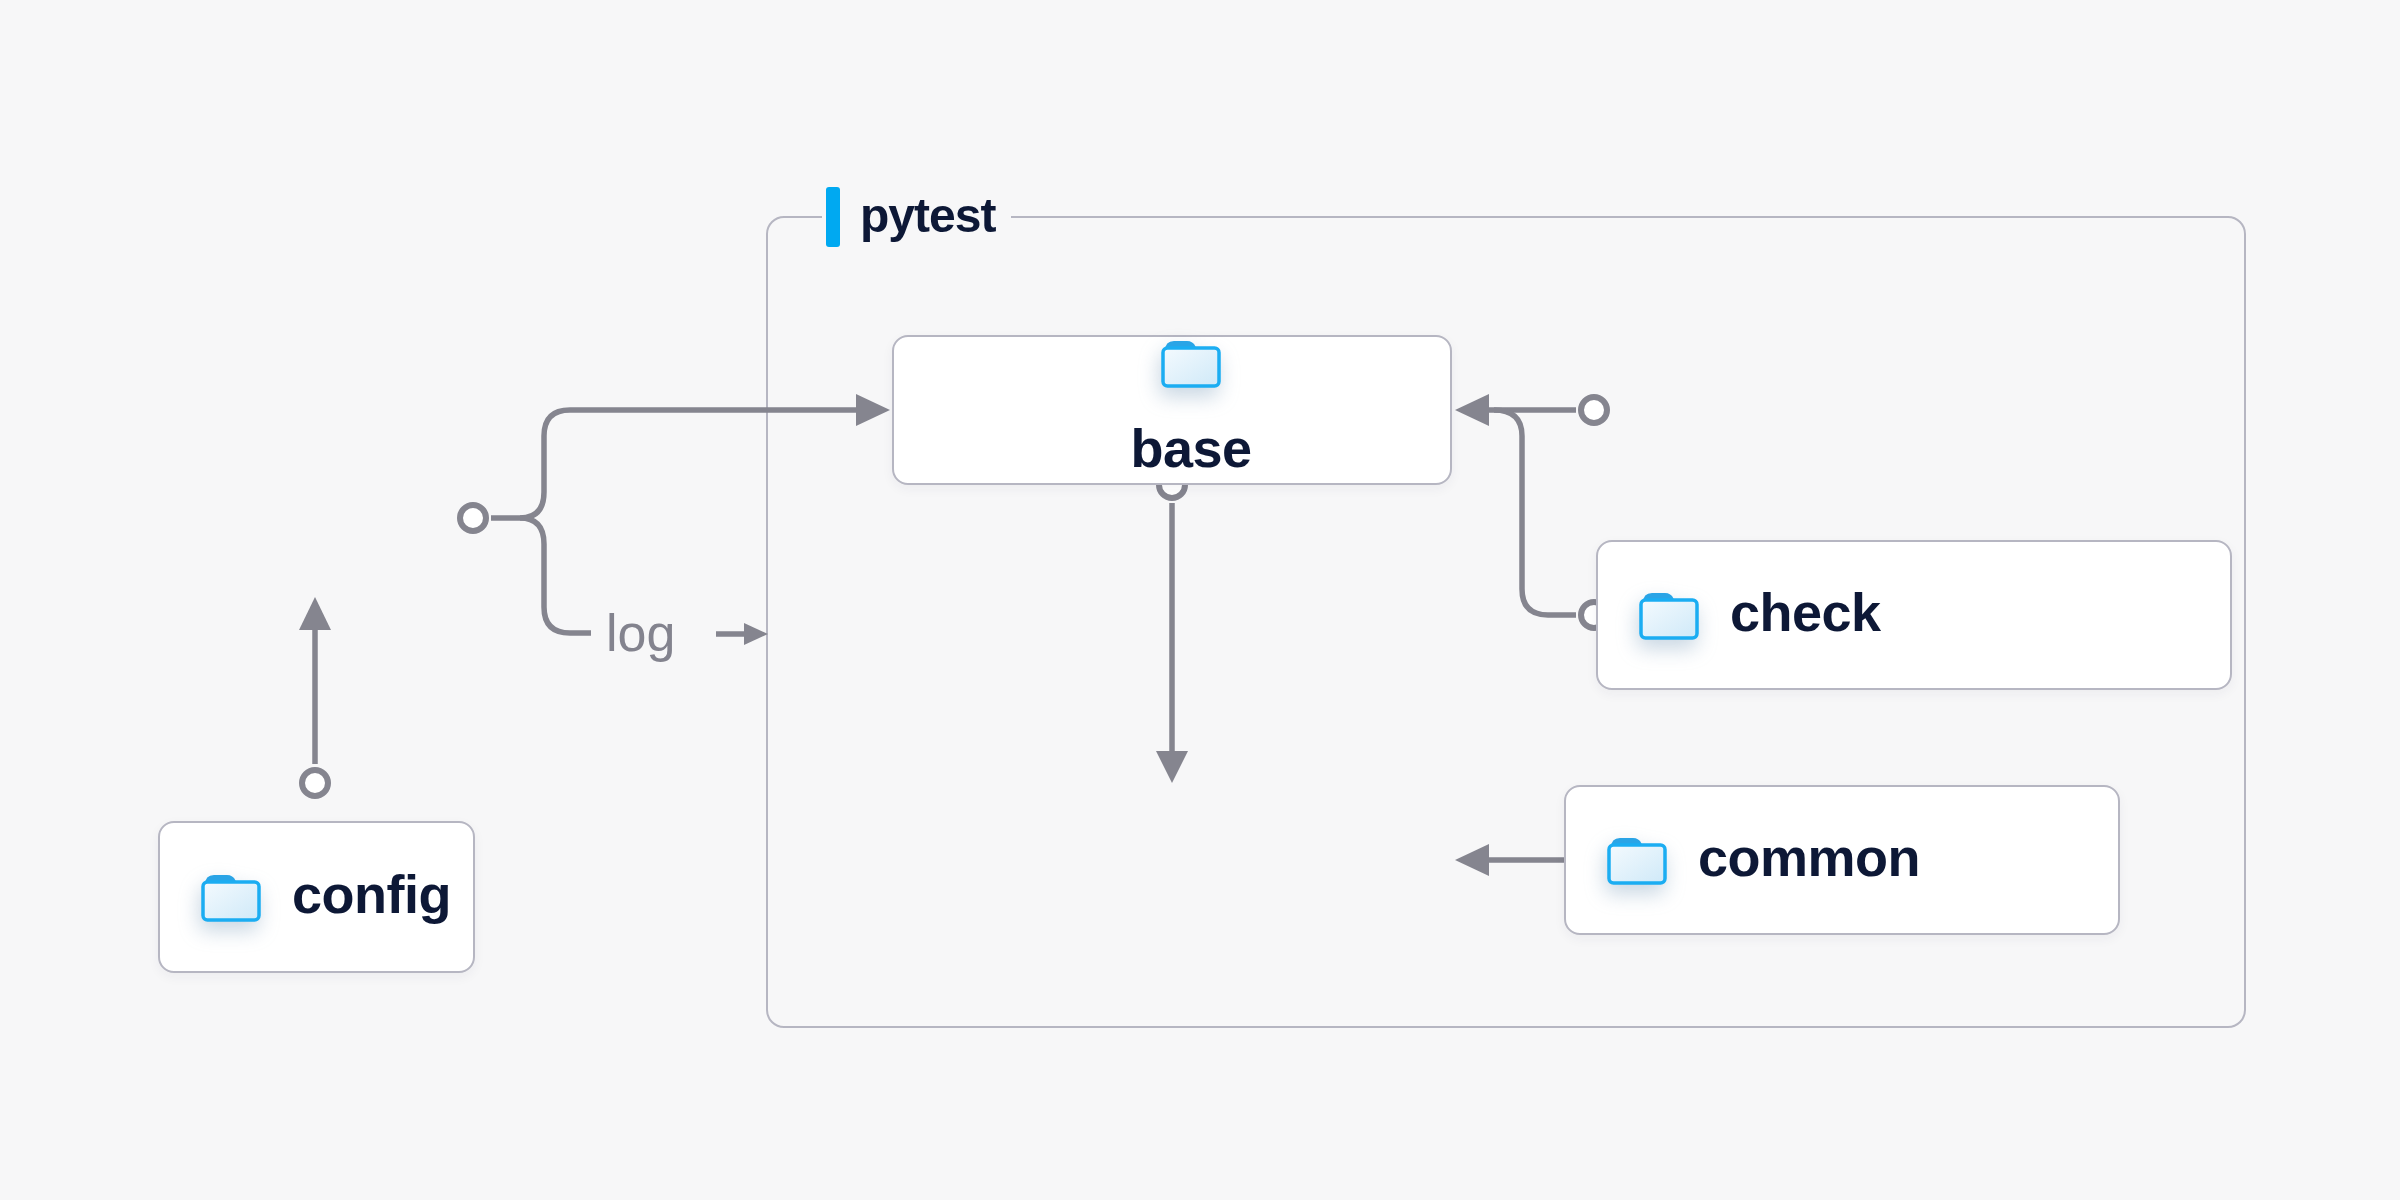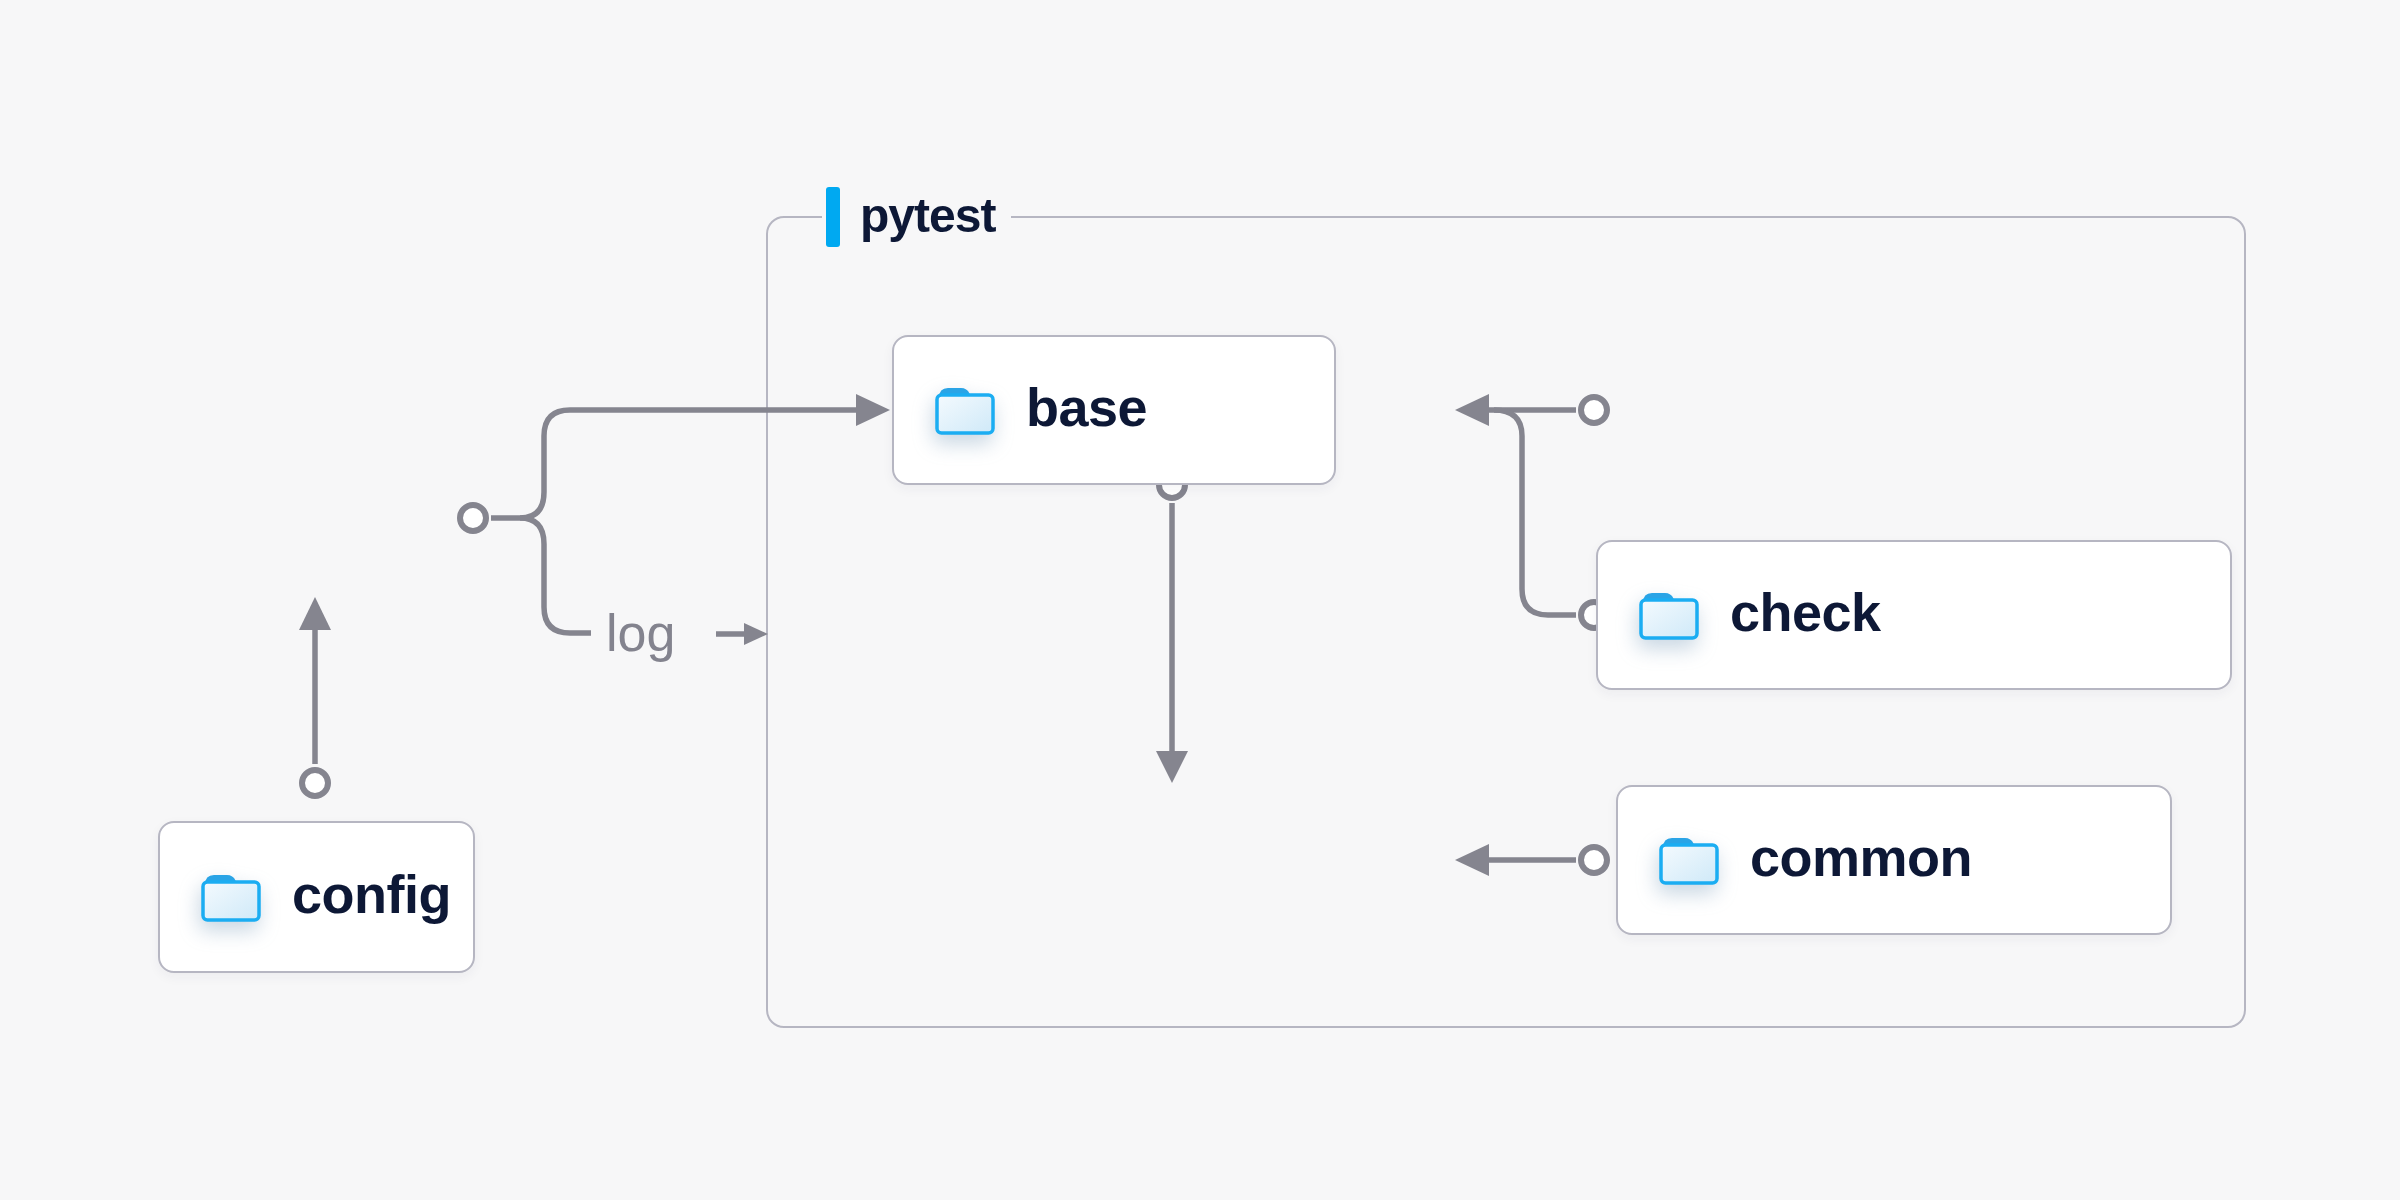--- a/index.html
+++ b/index.html
@@ -75,25 +75,25 @@
     color: #0d1836;
     padding-bottom: 6px;
   }
   .node .folder {
     filter: drop-shadow(-2px 9px 10px rgba(100, 140, 175, 0.35));
     flex: 0 0 auto;
   }
 
   #node-utils     { left: 158px;  top: 443px; width: 317px; height: 152px; }
   #node-config    { left: 158px;  top: 821px; width: 317px; height: 152px; }
-  #node-base      { left: 892px;  top: 335px; width: 444px; height: 150px; z-index: 3; }
+  #node-base      { left: 892px;  top: 335px; width: 560px; height: 150px; z-index: 3; flex-direction: column; }
   #node-testcases { left: 892px;  top: 785px; width: 560px; height: 150px; z-index: 3; }
   #node-pymilvus  { left: 1596px; top: 335px; width: 556px; height: 150px; z-index: 3; }
   #node-check     { left: 1596px; top: 540px; width: 636px; height: 150px; z-index: 3; }
-  #node-common    { left: 1616px; top: 785px; width: 556px; height: 150px; z-index: 3; }
+  #node-common    { left: 1564px; top: 785px; width: 556px; height: 150px; z-index: 3; }
 
   
   svg.edges {
     position: absolute;
     left: 0; top: 0;
     width: 2400px;
     height: 1200px;
     z-index: 3;
     pointer-events: none;
   }

